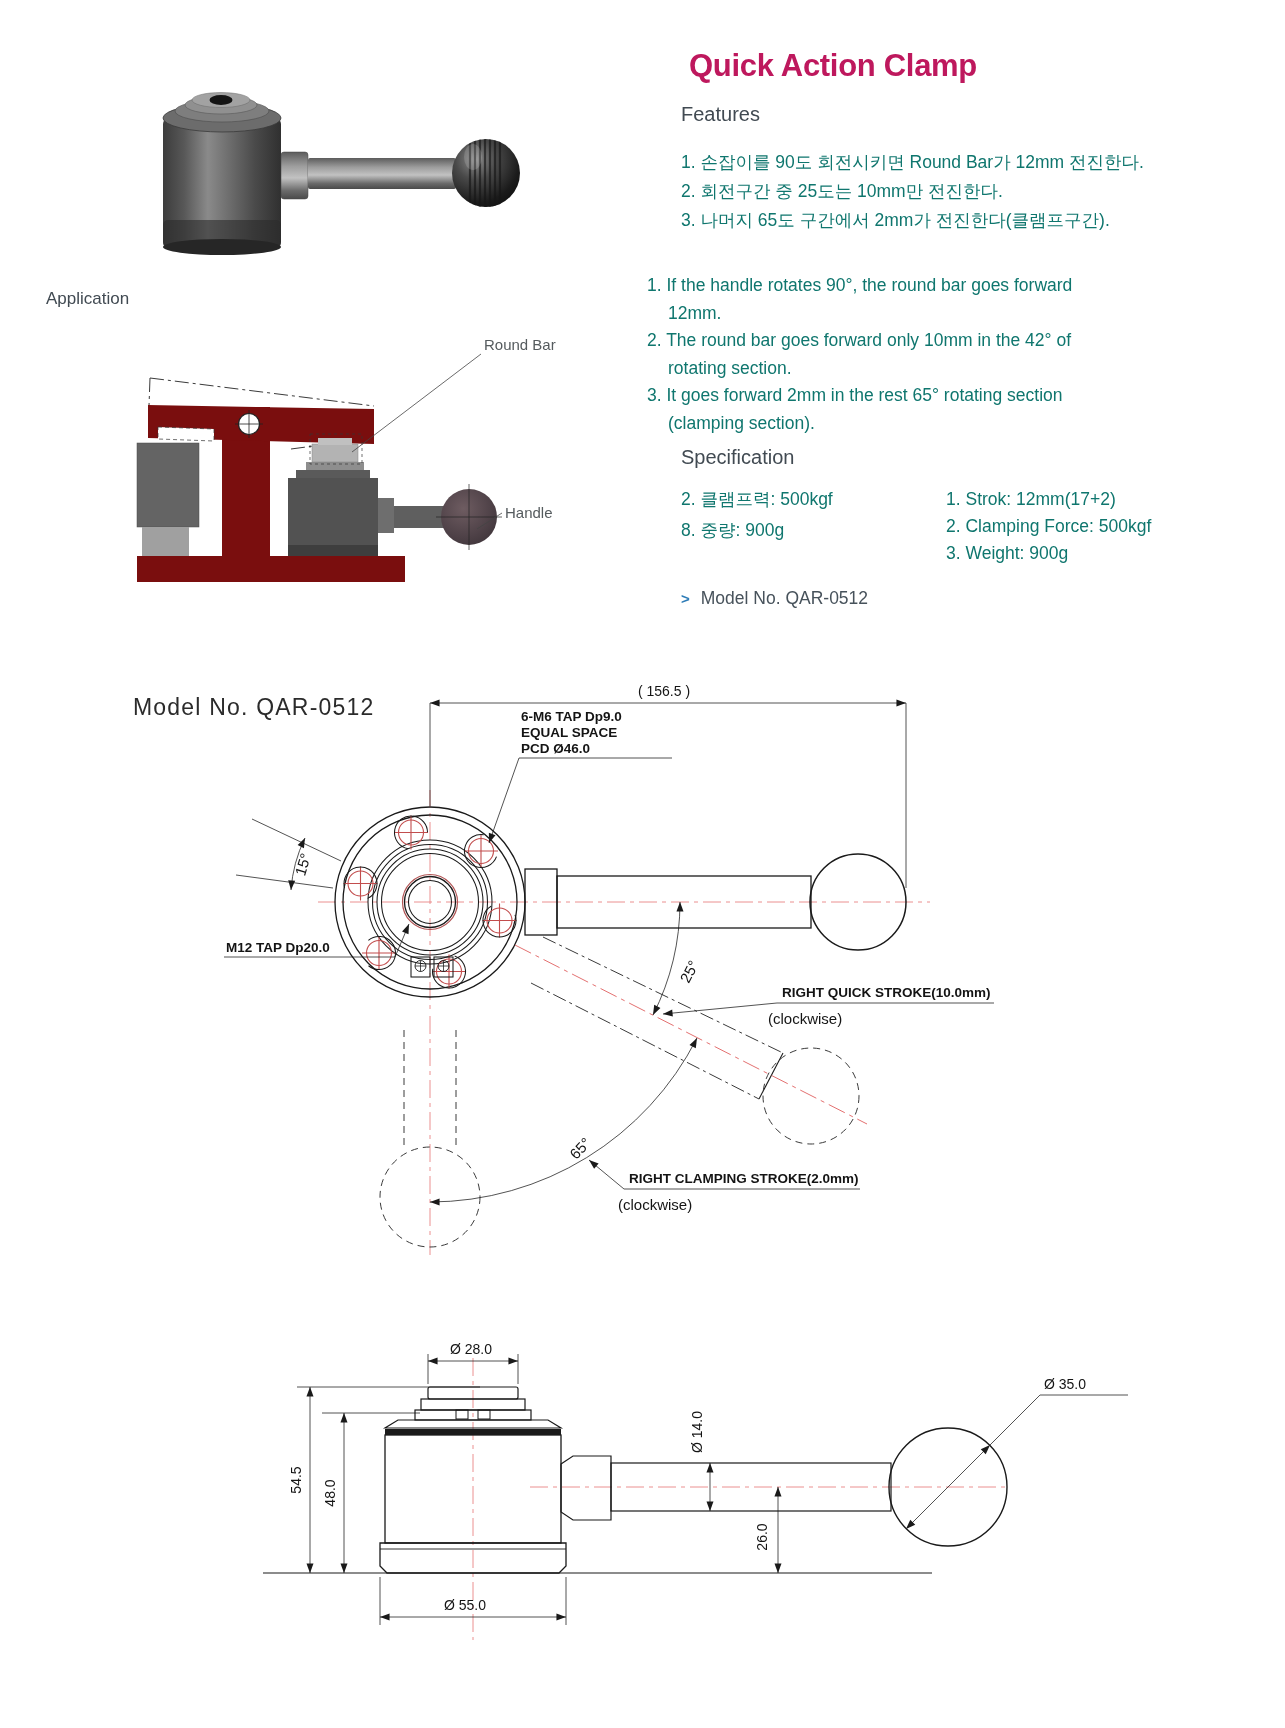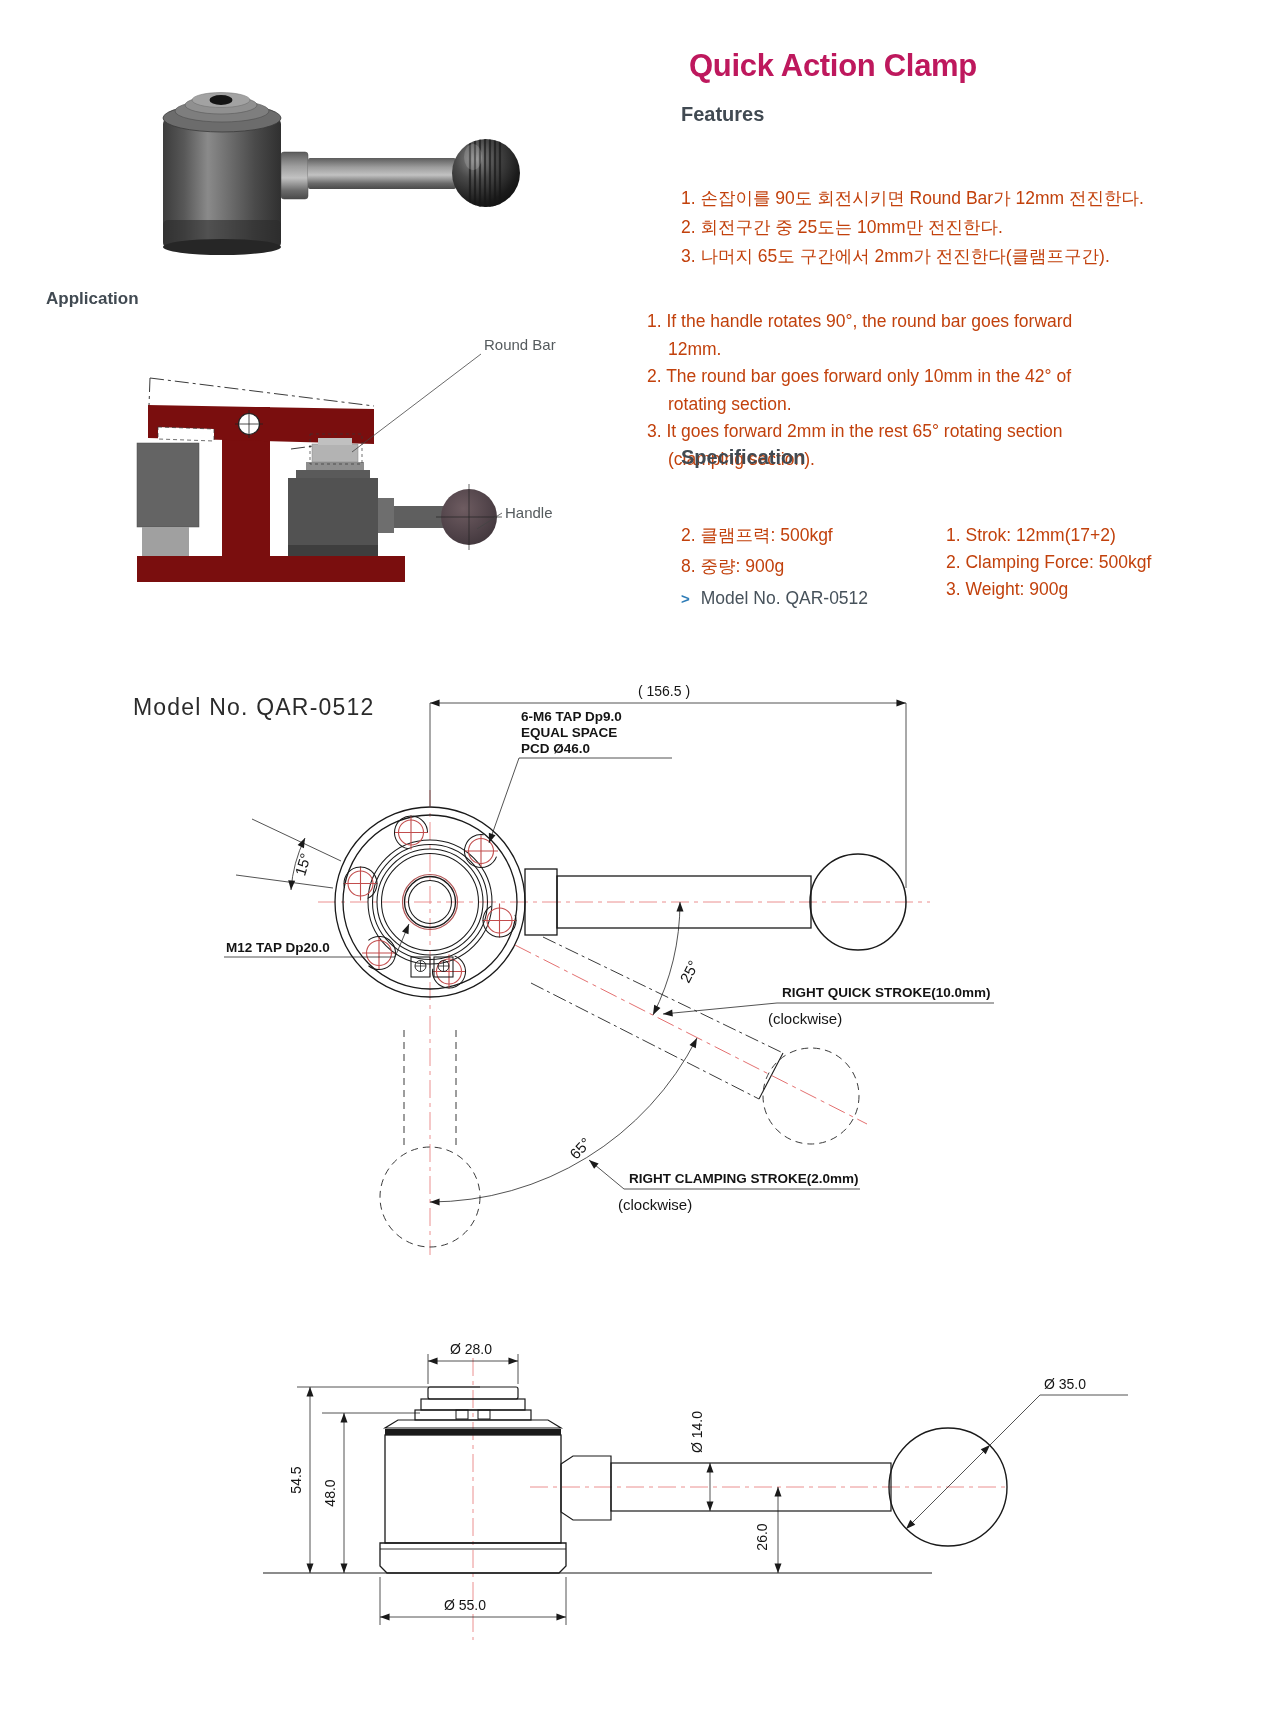--- a/index.html
+++ b/index.html
@@ -1,25 +1,25 @@
 <!DOCTYPE html>
 <html><head>
 <meta charset="utf-8">
 <style>
   html,body{margin:0;padding:0;background:#fff;}
   .page{position:relative;width:1285px;height:1728px;background:#ffffff;overflow:hidden;
         font-family:"Liberation Sans",sans-serif;color:#585f63;}
   .art{position:absolute;left:0;top:0;width:1285px;height:1728px;}
   .abs{position:absolute;}
   .page-title{left:681px;top:40px;font-size:31px;font-weight:700;color:#be185d;letter-spacing:-0.3px;margin:8px;}
-  .sec-h{font-size:20px;font-weight:700;color:#414a52;margin:0;}
+  .sec-h{font-size:20px;font-weight:400;color:#414a52;margin:0;}
   .features-h{left:681px;top:103px;}
   .spec-h{left:681px;top:446px;}
   .app-h{left:46px;top:289px;font-size:17px;}
-  .list{font-size:17.5px;color:#c2410c;margin-top:36px;}
+  .list{font-size:17.5px;color:#0f766e;}
   .feat-kr{left:681px;top:148px;width:560px;line-height:29px;}
   .feat-en{left:647px;top:272px;width:478px;line-height:27.5px;}
   .feat-en .li{padding-left:21px;text-indent:-21px;}
   .spec-kr{left:681px;top:484px;width:300px;line-height:31px;}
   .spec-en{left:946px;top:486px;width:300px;line-height:27px;}
   .model-line{left:681px;top:588px;font-size:17.5px;display:flex;gap:11px;align-items:baseline;}
   .model-line .chev{color:#2e7cb7;font-weight:700;font-size:15px;}
   .model-line .lbl{color:#47525b;}
   .model-no{left:133px;top:694px;font-size:23px;color:#2b2b2b;letter-spacing:1.2px;}
   svg text{font-family:"Liberation Sans",sans-serif;fill:#141414;}

